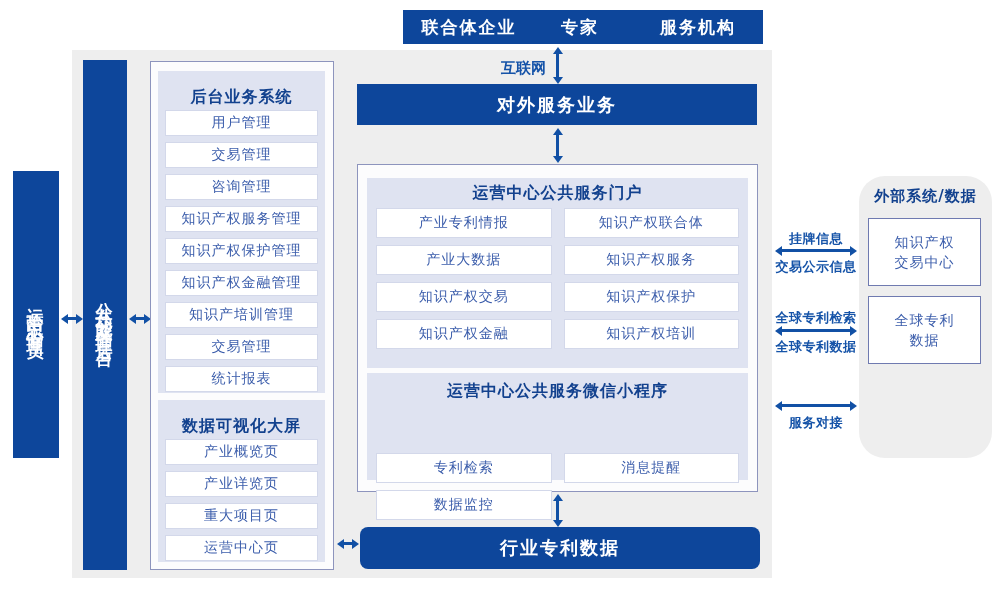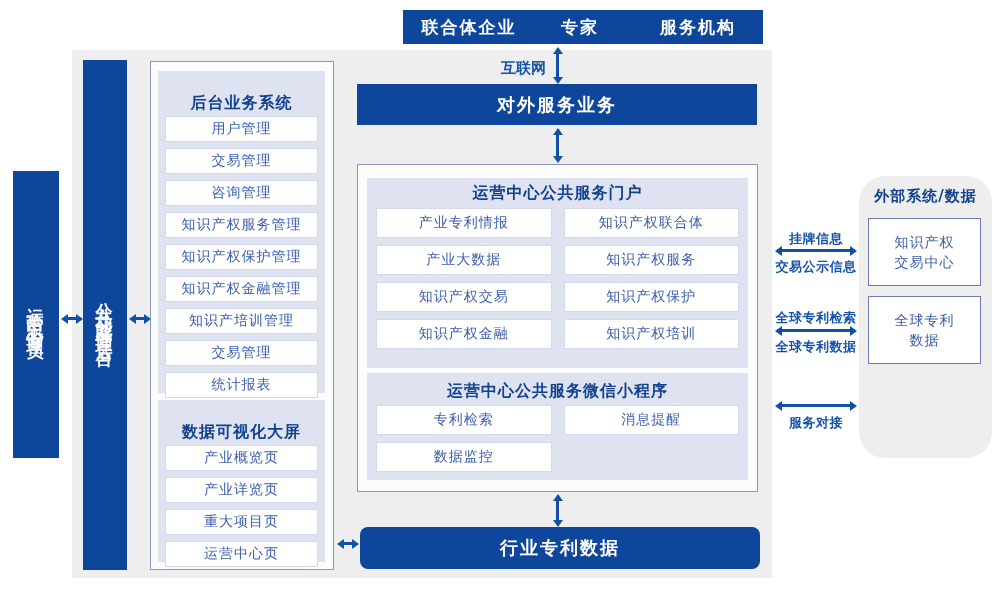--- a/index.html
+++ b/index.html
@@ -14,21 +14,21 @@
     --ext-border:#6f7ab0;
     --label:#1553a8;
   }
   *{margin:0;padding:0;box-sizing:border-box;}
   body{background:#ffffff;font-family:"DejaVu Sans","Liberation Sans",sans-serif;}
   .canvas{position:relative;width:1000px;height:601px;background:#fff;overflow:hidden;}
   .abs{position:absolute;}
   .gray-bg{background:var(--gray);}
   .dark-box{background:var(--blue);color:#fff;font-weight:bold;display:flex;align-items:center;justify-content:center;letter-spacing:2px;}
   .outer-box{background:#fcfcfd;border:1.5px solid var(--outer-border);}
-  .panel{background:var(--panel);padding:18px 7px 8px 7px;display:flex;flex-direction:column;}
+  .panel{background:var(--panel);padding:12px 7px 8px 7px;display:flex;flex-direction:column;}
   .panel-title{color:var(--navy);font-weight:bold;font-size:16px;text-align:center;height:27px;line-height:27px;flex:0 0 27px;letter-spacing:1px;}
   .item{background:#fff;border:1px solid var(--item-border);color:var(--item-text);font-size:14px;display:flex;align-items:center;justify-content:center;letter-spacing:1px;}
   .col-list{display:flex;flex-direction:column;gap:6px;}
   .col-list .item{height:26px;flex:0 0 26px;}
   .grid-2{display:grid;grid-template-columns:1fr 1fr;gap:7px 12px;}
   .grid-2 .item{height:30px;}
   .v-text{writing-mode:vertical-rl;text-orientation:upright;letter-spacing:6px;}
   .ext-panel{background:var(--gray);}
   .ext-title{color:var(--navy);font-weight:bold;font-size:15px;text-align:center;letter-spacing:1px;}
   .ext-box{position:absolute;background:#fff;border:1.5px solid var(--ext-border);color:var(--item-text);font-size:14px;display:flex;align-items:center;justify-content:center;text-align:center;white-space:pre-line;line-height:1.45;letter-spacing:1px;}
@@ -113,21 +113,21 @@
         <div class="item">产业专利情报</div>
         <div class="item">知识产权联合体</div>
         <div class="item">产业大数据</div>
         <div class="item">知识产权服务</div>
         <div class="item">知识产权交易</div>
         <div class="item">知识产权保护</div>
         <div class="item">知识产权金融</div>
         <div class="item">知识产权培训</div>
       </div>
     </div>
-    <div class="panel" style="position:absolute;left:9px;top:208px;width:381px;height:107px;padding:4px 9px 9px 9px;">
+    <div class="panel" style="position:absolute;left:9px;top:208px;width:381px;height:107px;padding:4px 9px 9px 9px;gap:48px;">
       <div class="panel-title" style="height:28px;line-height:28px;flex-basis:28px;">运营中心公共服务微信小程序</div>
       <div class="grid-2">
         <div class="item">专利检索</div>
         <div class="item">消息提醒</div>
         <div class="item">数据监控</div>
       </div>
     </div>
   </div>
 
   <div class="arrow-v" style="left:556px;top:501px;height:19px;"></div>

